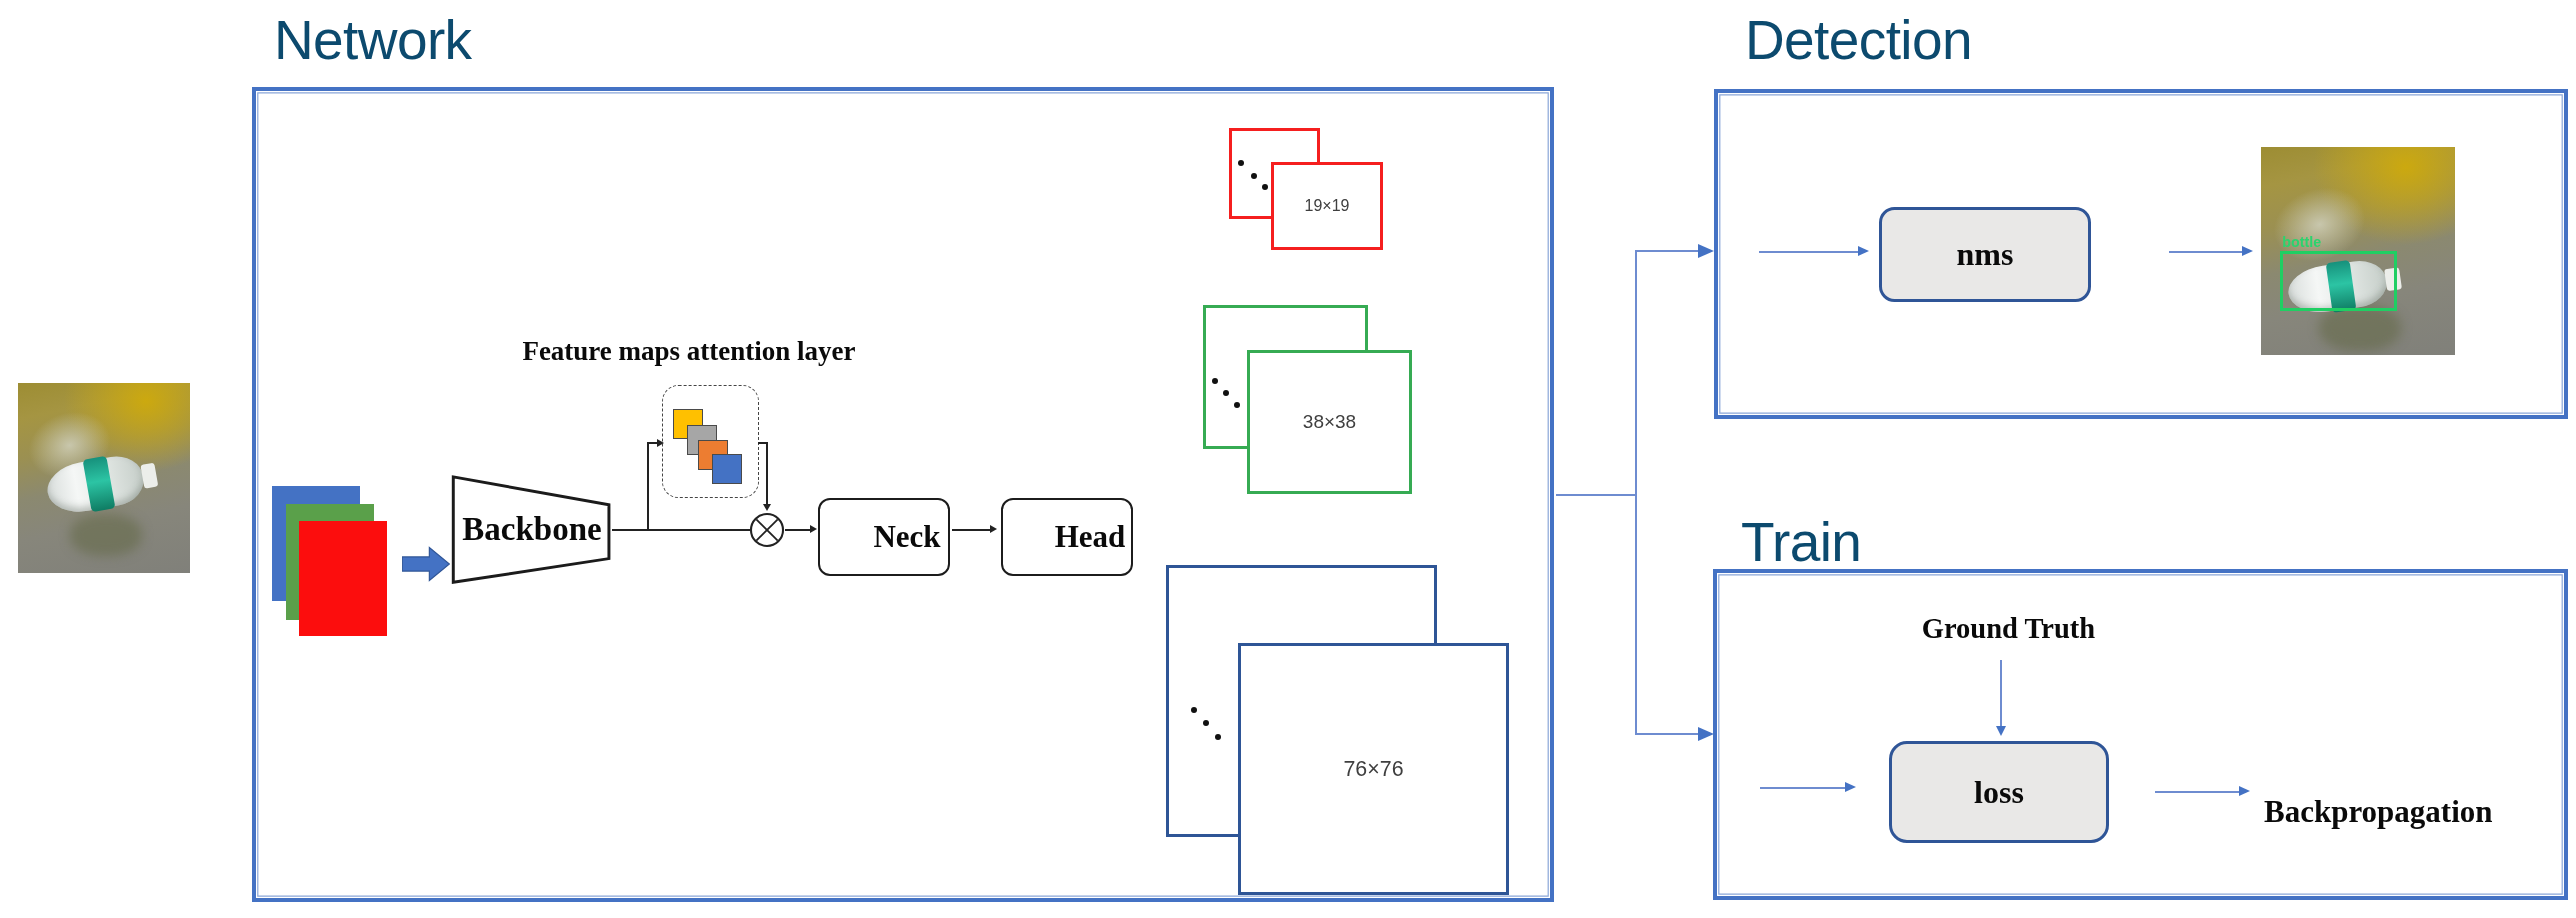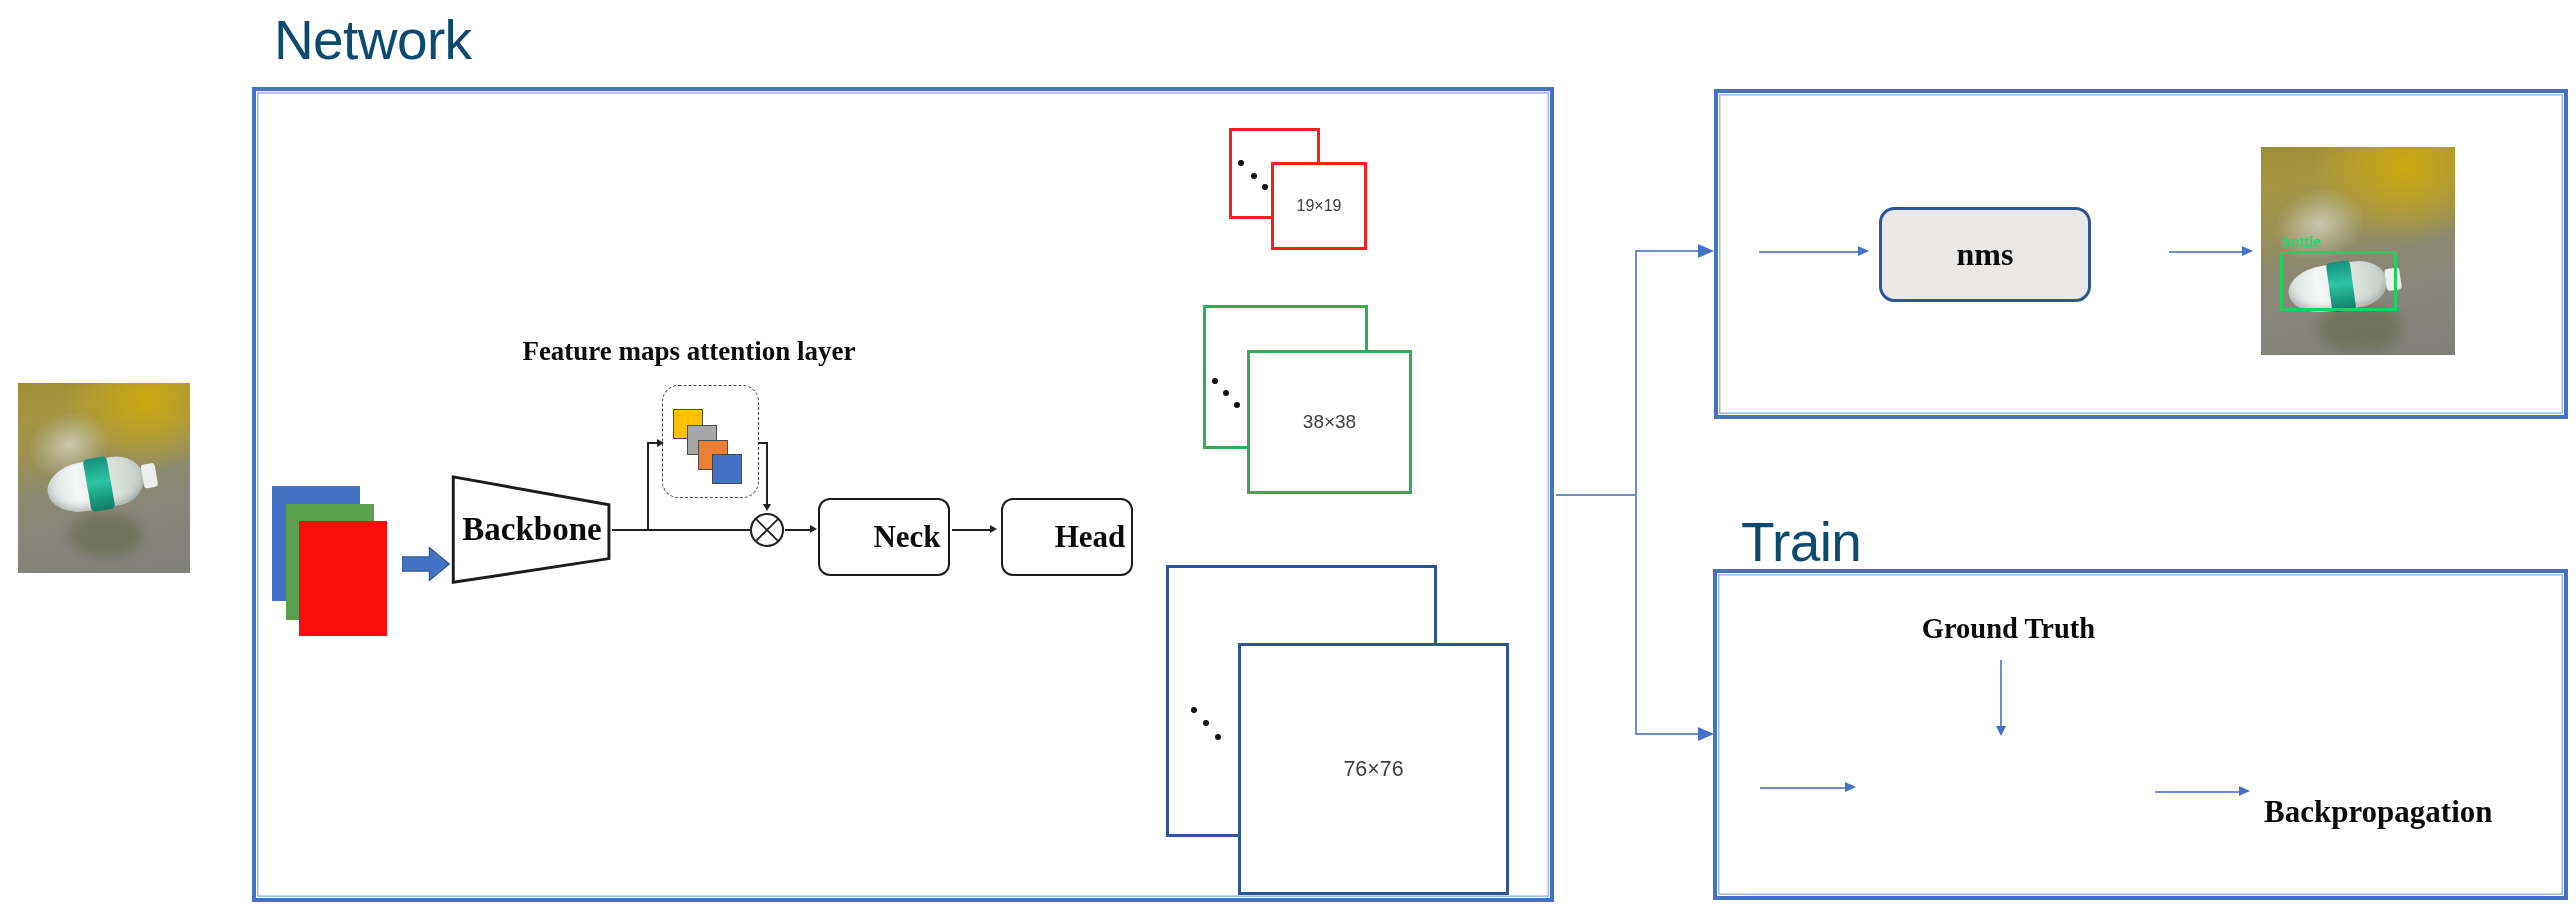--- a/index.html
+++ b/index.html
@@ -67,20 +67,21 @@
         display:flex;align-items:center;justify-content:center;
         font-family:"Liberation Serif",serif;font-weight:700;font-size:32px;color:#0a0a0a;}
   .serif-label{position:absolute;font-family:"Liberation Serif",serif;font-weight:700;color:#0a0a0a;white-space:nowrap;}
 </style>
 </head>
 <body>
 
 <div id="canvas">
 
   <div class="sec-title" style="left:274px;top:8.3px;">Network</div>
+  <div class="sec-title" style="left:1745px;top:8.3px;">Detection</div>
   <div class="sec-title" style="left:1741px;top:510px;">Train</div>
 
   <div class="big-box" style="left:252px;top:87px;width:1302px;height:815px;"></div>
   <div class="big-box" style="left:1714px;top:89px;width:854px;height:330px;"></div>
   <div class="big-box" style="left:1713px;top:569px;width:855px;height:331px;"></div>
 
   <div class="pond" style="left:18px;top:383px;width:172px;height:190px;">
     <div class="pond-branch"></div>
     <div class="pond-shadow"></div>
     <div class="bottle" style="left:17%;top:40%;width:64%;height:26%;transform:rotate(-10deg);">
@@ -130,21 +131,21 @@
   <div class="node" style="left:818px;top:498px;width:132px;height:78px;">
     <span>Neck</span>
   </div>
   <div class="kline" style="left:952px;top:529px;width:39px;height:1.8px;"></div>
   <div class="ah ah-r-k" style="left:990px;top:525px;"></div>
   <div class="node" style="left:1001px;top:498px;width:132px;height:78px;">
     <span>Head</span>
   </div>
 
   <div class="fm fm-red" style="left:1229px;top:128px;width:91px;height:91px;"></div>
-  <div class="fm fm-red fm-label" style="left:1271px;top:162px;width:96px;height:88px;font-size:16px;">
+  <div class="fm fm-red fm-label" style="left:1271px;top:162px;width:112px;height:88px;font-size:16px;">
     <span>19×19</span>
   </div>
   <div class="dot" style="left:1238px;top:160px;"></div>
   <div class="dot" style="left:1251px;top:173px;"></div>
   <div class="dot" style="left:1262px;top:184px;"></div>
 
   <div class="fm fm-green" style="left:1203px;top:305px;width:165px;height:144px;"></div>
   <div class="fm fm-green fm-label" style="left:1247px;top:350px;width:165px;height:144px;font-size:19px;">
     <span>38×38</span>
   </div>
@@ -186,18 +187,21 @@
     <div class="bbox" style="left:10%;top:50%;width:60%;height:29%;"></div>
     <div class="bbox-label" style="left:11%;top:42%;">bottle</div>
   </div>
 
   <div class="serif-label" style="left:1860px;top:613px;width:297px;text-align:center;font-size:28.5px;">Ground Truth</div>
   <div class="line" style="left:2000px;top:660px;width:1.8px;height:67px;"></div>
   <div class="ah ah-d-b-sm" style="left:1996px;top:726px;"></div>
 
   <div class="line" style="left:1760px;top:787px;width:86px;height:1.8px;"></div>
   <div class="ah ah-r-b-sm" style="left:1845px;top:782px;"></div>
+  <div class="pill" style="left:1889px;top:741px;width:220px;height:102px;border-radius:18px;">
+    <span>loss</span>
+  </div>
   <div class="line" style="left:2155px;top:791px;width:86px;height:1.8px;"></div>
   <div class="ah ah-r-b-sm" style="left:2239px;top:786px;"></div>
   <div class="serif-label" style="left:2264px;top:794px;font-size:31px;">Backpropagation</div>
 
 </div>
 
 
 </body></html>

